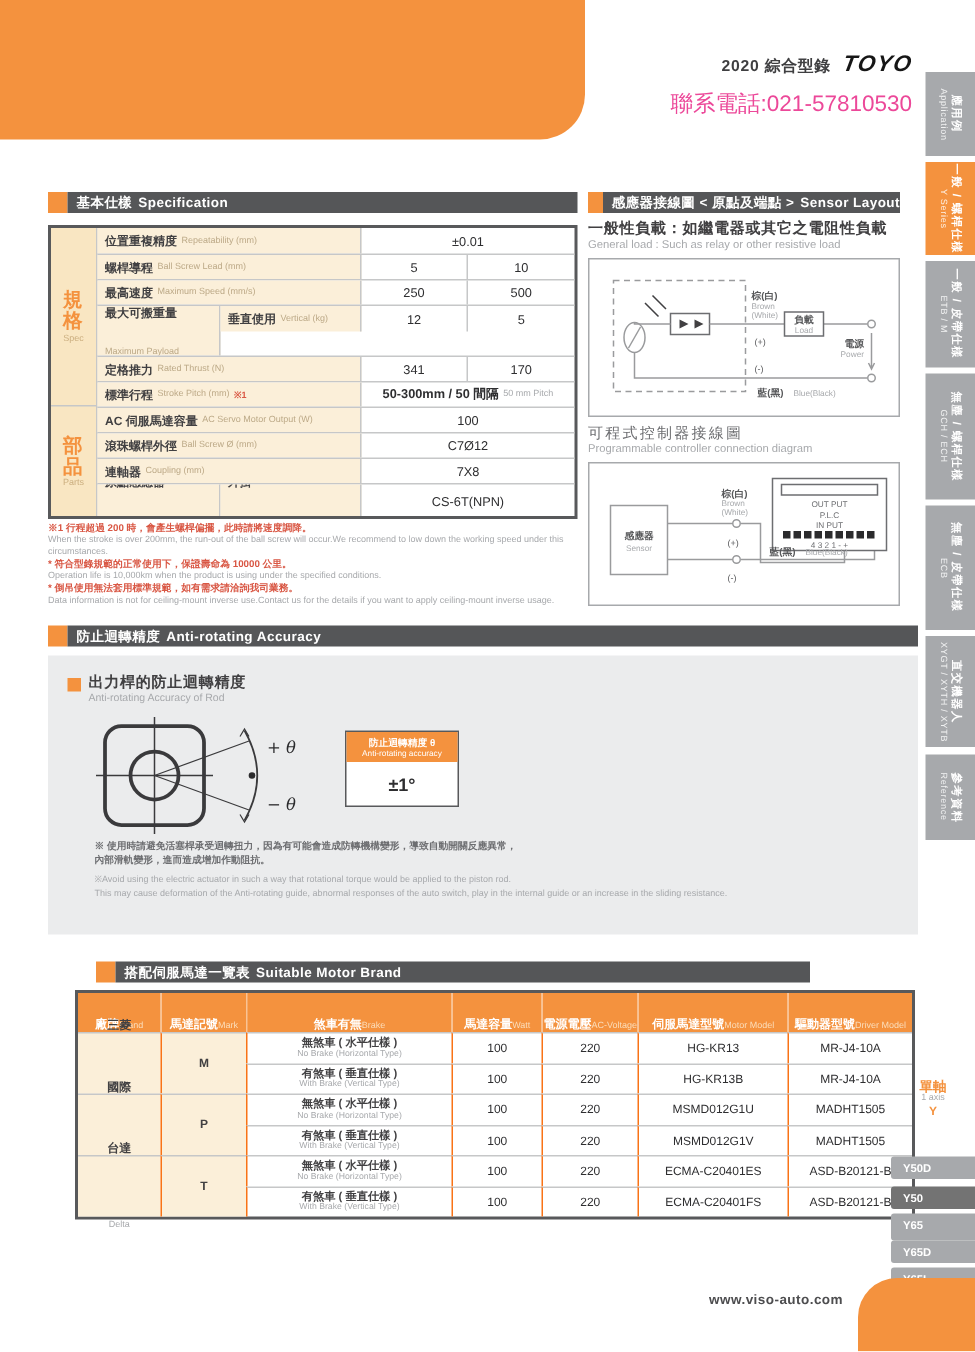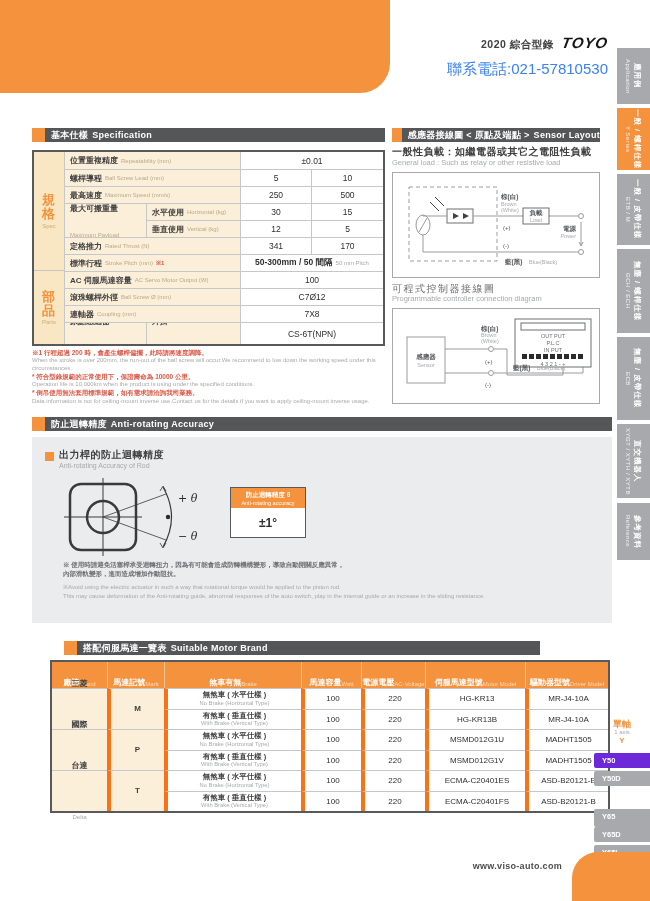--- a/index.html
+++ b/index.html
@@ -5,21 +5,21 @@
   html,body{margin:0;padding:0;background:#fff;}
   .page{position:relative;width:650px;height:901px;background:#fff;overflow:hidden;
         font-family:"Liberation Sans",sans-serif;color:#414042;}
   .abs{position:absolute;}
 
   
   .hero{left:0;top:0;width:390px;height:93px;background:#F4923E;border-bottom-right-radius:30px;}
   .edition{top:34px;right:42px;display:flex;align-items:baseline;gap:8px;}
   .edition .ed{font-size:10.5px;font-weight:bold;color:#3f3f41;letter-spacing:0.5px;}
   .toyo{font-size:15px;font-weight:900;font-style:italic;letter-spacing:1px;color:#161616;transform:skewX(-10deg);}
-  .phone{top:60px;right:42px;font-size:15px;color:#3b82f6;}
+  .phone{top:60px;right:42px;font-size:15px;color:#ec4899;}
 
   
   .side-tab{left:617px;width:33px;background:#A7A9AC;color:#fff;display:flex;
             flex-direction:row-reverse;align-items:center;justify-content:center;gap:1px;}
   .side-tab.active{background:#F4923E;}
   .vzh{writing-mode:vertical-rl;text-orientation:sideways;font-size:7.5px;font-weight:bold;letter-spacing:1px;}
   .ven{writing-mode:vertical-rl;text-orientation:sideways;font-size:6px;letter-spacing:0.5px;opacity:.85;}
 
   
   .secbar{display:flex;height:14px;}
@@ -92,39 +92,39 @@
 
   
   .motor{left:50px;top:660px;width:560px;border:2px solid #58595B;box-sizing:border-box;display:grid;
          grid-template-columns:55px 57px 137px 60px 64px 100px 83px;
          grid-template-rows:26px repeat(6,20.5px);background:#fff;}
   .mh{background:#F4923E;color:#fff;display:flex;flex-direction:row;align-items:flex-end;justify-content:center;
       border-left:1px solid rgba(255,255,255,.45);line-height:1.2;}
   .mh.first{border-left:0;}
   .mh .zh{font-size:8px;font-weight:bold;}
   .mh .en{font-size:6px;color:#FBDDBA;}
-  .mc{display:flex;align-items:center;justify-content:center;border-left:4px solid #f97316;
+  .mc{display:flex;align-items:center;justify-content:center;border-left:1px solid #f97316;
       border-top:1px solid #c6c7c8;font-size:8px;color:#2e2e30;line-height:1.15;}
   .mc.first{border-left:0;}
   .mbrand{background:#FBEFD9;flex-direction:column;grid-row:span 2;gap:44px;}
   .mbrand .zh{font-size:8px;font-weight:bold;color:#414042;}
   .mbrand .en{font-size:6px;color:#A7A9AC;}
   .mmark{background:#FBEFD9;grid-row:span 2;font-weight:bold;color:#414042;}
   .mbrake{flex-direction:column;}
   .mbrake .zh{font-size:7.5px;font-weight:bold;color:#414042;}
   .mbrake .en{font-size:5.8px;color:#A7A9AC;}
 
   
   .mnav-head{left:594px;top:719px;width:56px;text-align:center;line-height:1.15;}
   .mnav-head .z{font-size:9px;font-weight:bold;color:#F4923E;display:block;}
   .mnav-head .a{font-size:6px;color:#A7A9AC;display:block;}
   .mnav-head .s{font-size:8px;font-weight:bold;color:#F4923E;display:block;}
   .mtab{left:594px;width:56px;height:15px;background:#A7A9AC;color:#fff;font-size:7.5px;font-weight:bold;
         line-height:15px;padding-left:8px;box-sizing:border-box;border-radius:2px 0 0 2px;}
-  .mtab.active{background:#6d28d9;}
+  .mtab.active{background:#737373;margin-top:38px;}
 
   
   .url{left:440px;top:861px;width:122px;text-align:right;font-size:9px;font-weight:bold;
        color:#4d4d4f;letter-spacing:0.3px;}
   .bottom-orange{left:572px;top:852px;width:78px;height:49px;background:#F4923E;border-top-left-radius:26px;}
 </style>
 </head>
 <body>
 
 <div class="page">
@@ -212,28 +212,20 @@
         <div class="sval">500</div>
       </div>
       <div class="srow2">
         <div class="slabel narrow">
           <span class="stack">
               <span class="zh">最大可搬重量</span>
               <span class="en">Maximum Payload</span>
             </span>
         </div>
         <div class="paycol">
-          <div class="srow">
-            <div class="ssub">
-                <span class="zh">水平使用</span>
-                <span class="en">Horizontal (kg)</span>
-              </div>
-            <div class="sval sv1">30</div>
-            <div class="sval">15</div>
-          </div>
           <div class="srow">
             <div class="ssub">
                 <span class="zh">垂直使用</span>
                 <span class="en">Vertical (kg)</span>
               </div>
             <div class="sval sv1">12</div>
             <div class="sval">5</div>
           </div>
         </div>
       </div>

